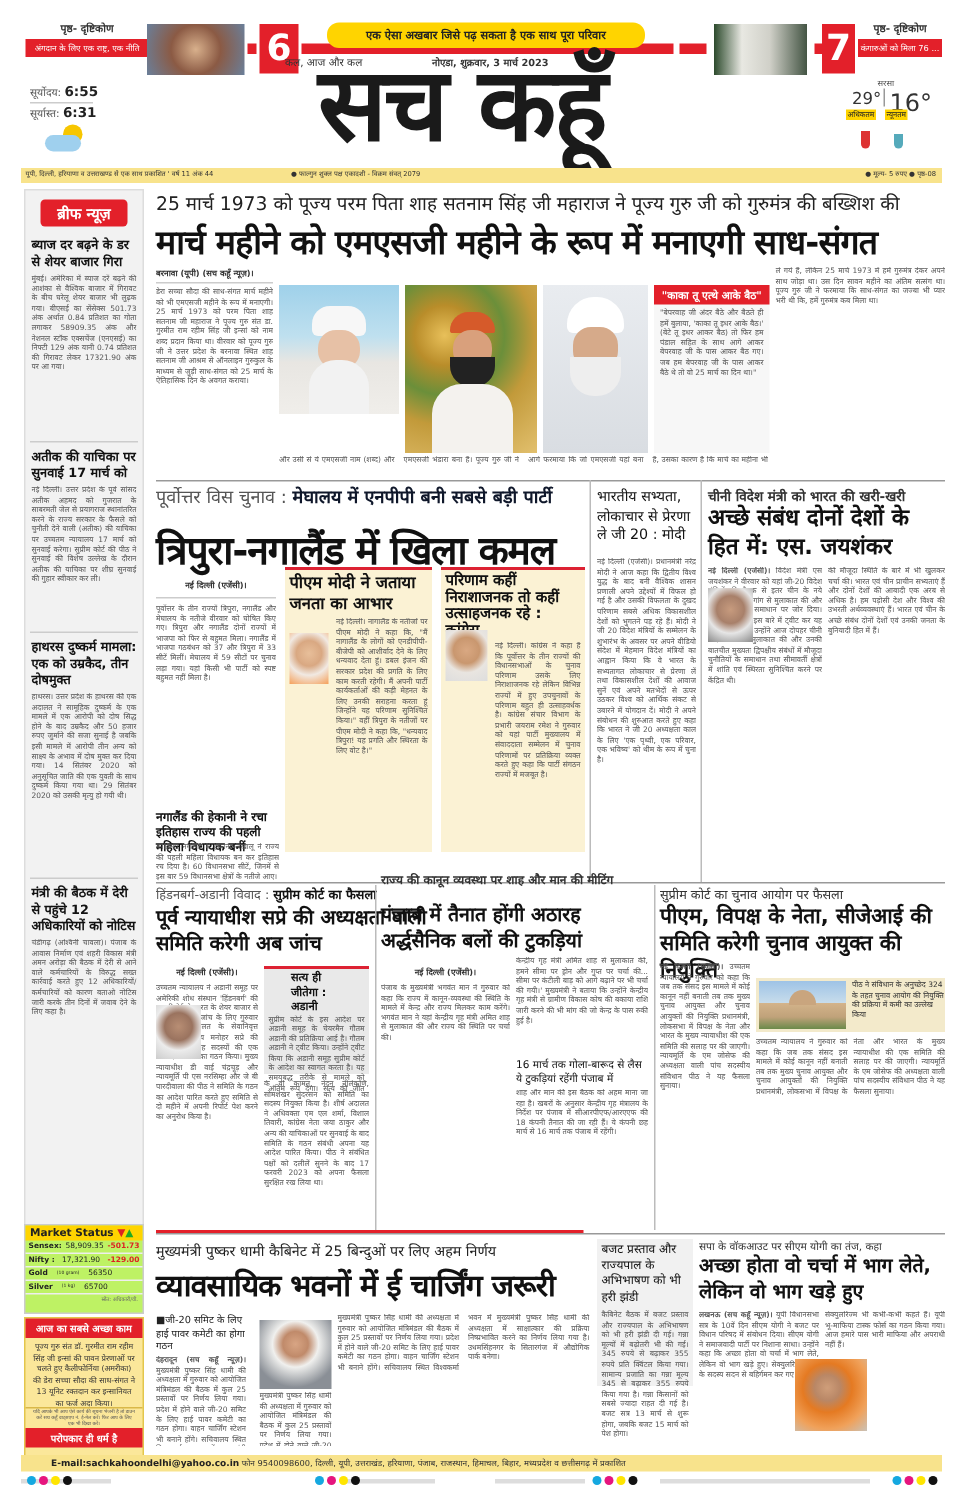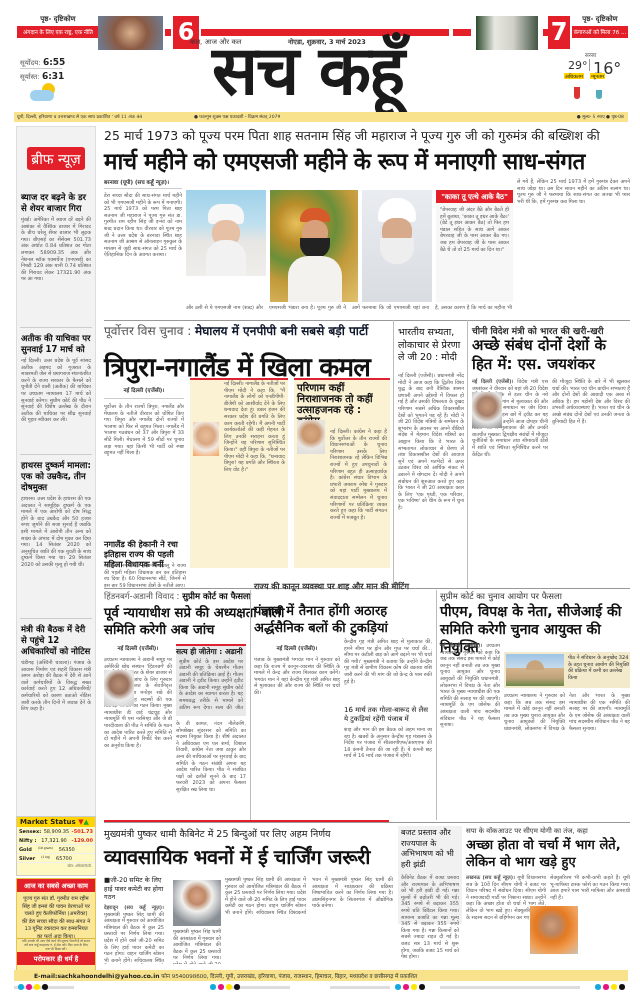--- a/index.html
+++ b/index.html
@@ -17,20 +17,21 @@
 <div class="abs" style="left:0;top:0;width:640px;height:103px">
 
   <div class="abs" style="left:17;top:14px;left:17px;width:82px;text-align:center">
     <div style="font-size:7px;font-weight:bold;color:#333">पृष्ठ- दृष्टिकोण</div>
     <div class="red" style="font-size:5.5px;padding:2px 1px;margin-top:3px;white-space:nowrap;overflow:hidden">अंगदान के लिए एक राष्ट्र, एक नीति</div>
   </div>
   <div class="abs" style="left:98px;top:16px;width:65px;height:34px;background:radial-gradient(circle at 50% 50%,#d8b08c 0,#8b5a44 45%,#6a7f9a 100%)"></div>
   <div class="abs red" style="left:165px;top:29px;width:6px;height:7px"></div>
   <div class="abs red" style="left:173px;top:16px;width:26px;height:33px;font-size:24px;font-weight:bold;text-align:center;line-height:33px">6</div>
   <div class="abs red" style="left:201px;top:29px;width:248px;height:7px"></div>
+  <div class="abs" style="left:218px;top:15px;width:212px;height:17px;background:#ffd400;border-radius:8px;font-size:7.5px;font-weight:bold;color:#222;text-align:center;line-height:17px">एक ऐसा अखबार जिसे पढ़ सकता है एक साथ पूरा परिवार</div>
 
   <div class="abs" style="left:190px;top:37px;font-size:7px;color:#333">कल, आज और कल</div>
   <div class="abs" style="left:288px;top:37px;font-size:6.5px;color:#333;font-weight:bold">नोएडा, शुक्रवार, 3 मार्च 2023</div>
 
   <div class="abs" style="left:165px;top:30px;width:285px;height:80px;font-family:'DejaVu Serif',serif;font-weight:bold;font-size:68px;line-height:80px;color:#1a1a1a;text-align:center;letter-spacing:-2px">सच कहूँ</div>
 
   <div class="abs" style="left:476px;top:16px;width:62px;height:34px;background:linear-gradient(90deg,#2c4a2c,#e8e8e2 30%,#d0d0c8 60%,#445544)"></div>
   <div class="abs red" style="left:453px;top:29px;width:18px;height:7px"></div>
   <div class="abs red" style="left:543px;top:29px;width:5px;height:7px"></div>
   <div class="abs red" style="left:548px;top:16px;width:22px;height:33px;font-size:24px;font-weight:bold;text-align:center;line-height:33px">7</div>
@@ -63,21 +64,21 @@
   <div class="abs" style="left:596px;top:82px;width:6px;height:17px;border-radius:3px;background:linear-gradient(#fff 45%,#5ab 45%)"></div>
 </div>
 
 <div class="abs yellowbar" style="left:14px;top:112px;width:614px;height:10px;font-size:4.5px;line-height:10px;color:#333">
   <span class="abs" style="left:3px">यूपी, दिल्ली, हरियाणा व उत्तराखण्ड से एक साथ प्रकाशित ' वर्ष 11 अंक 44</span>
   <span class="abs" style="left:180px">● फाल्गुन शुक्ल पक्ष एकादशी - विक्रम संवत् 2079</span>
   <span class="abs" style="right:4px">● मूल्य- 5 रुपए ● पृष्ठ-08</span>
 </div>
 
 <div class="abs side" style="left:16px;top:126px;width:80px;height:724px;border:1px solid #ddd">
-  <div class="red" style="margin:20px 10px;font-size:14px;font-weight:normal;text-align:center;padding:2px 0;border-radius:3px">ब्रीफ न्यूज़</div>
+  <div class="red" style="margin:6px 10px;font-size:10px;font-weight:bold;text-align:center;padding:2px 0;border-radius:3px">ब्रीफ न्यूज़</div>
   <div style="padding:2px 4px">
     <div class="hd" style="font-size:8.5px;line-height:11px">ब्याज दर बढ़ने के डर से शेयर बाजार गिरा</div>
     <div class="small" style="margin-top:2px;height:106px;overflow:hidden">मुंबई। अमेरिका में ब्याज दरें बढ़ने की आशंका से वैश्विक बाजार में गिरावट के बीच घरेलू शेयर बाजार भी लुढ़क गया। बीएसई का सेंसेक्स 501.73 अंक अर्थात 0.84 प्रतिशत का गोता लगाकर 58909.35 अंक और नेशनल स्टॉक एक्सचेंज (एनएसई) का निफ्टी 129 अंक यानी 0.74 प्रतिशत की गिरावट लेकर 17321.90 अंक पर आ गया।</div>
   </div>
   <div style="height:1px;background:#ccc;margin:3px 3px"></div>
   <div style="padding:2px 4px">
     <div class="hd" style="font-size:8.5px;line-height:11px">अतीक की याचिका पर सुनवाई 17 मार्च को</div>
     <div class="small" style="margin-top:2px;height:92px;overflow:hidden">नई दिल्ली। उत्तर प्रदेश के पूर्व सांसद अतीक अहमद को गुजरात के साबरमती जेल से प्रयागराज स्थानांतरित करने के राज्य सरकार के फैसले को चुनौती देने वाली (अतीक) की याचिका पर उच्चतम न्यायालय 17 मार्च को सुनवाई करेगा। सुप्रीम कोर्ट की पीठ ने सुनवाई की विशेष उल्लेख के दौरान अतीक की याचिका पर शीघ्र सुनवाई की गुहार स्वीकार कर ली।</div>
   </div>
   <div style="height:1px;background:#ccc;margin:3px 3px"></div>
@@ -85,21 +86,21 @@
     <div class="hd" style="font-size:8.5px;line-height:11px">हाथरस दुष्कर्म मामला: एक को उम्रकैद, तीन दोषमुक्त</div>
     <div class="small" style="margin-top:2px;height:118px;overflow:hidden">हाथरस। उत्तर प्रदेश के हाथरस की एक अदालत ने सामूहिक दुष्कर्म के एक मामले में एक आरोपी को दोष सिद्ध होने के बाद उम्रकैद और 50 हजार रुपए जुर्माने की सजा सुनाई है जबकि इसी मामले में आरोपी तीन अन्य को साक्ष्य के अभाव में दोष मुक्त कर दिया गया। 14 सितंबर 2020 को अनुसूचित जाति की एक युवती के साथ दुष्कर्म किया गया था। 29 सितंबर 2020 को उसकी मृत्यु हो गयी थी।</div>
   </div>
   <div style="height:1px;background:#ccc;margin:3px 3px"></div>
   <div style="padding:2px 4px">
     <div class="hd" style="font-size:8.5px;line-height:11px">मंत्री की बैठक में देरी से पहुंचे 12 अधिकारियों को नोटिस</div>
     <div class="small" style="margin-top:2px;height:130px;overflow:hidden">चंडीगढ़ (अश्विनी चावला)। पंजाब के आवास निर्माण एवं शहरी विकास मंत्री अमन अरोड़ा की बैठक में देरी से आने वाले कर्मचारियों के विरुद्ध सख्त कार्रवाई करते हुए 12 अधिकारियों/कर्मचारियों को कारण बताओ नोटिस जारी करके तीन दिनों में जवाब देने के लिए कहा है।</div>
   </div>
 </div>
 
-<div class="abs" style="left:16px;top:816px;width:80px;height:60px;background:#fef9c3;border:1px solid #ccc">
+<div class="abs" style="left:16px;top:816px;width:80px;height:60px;background:#bef264;border:1px solid #ccc">
   <div style="background:#ffd400;font-size:7px;font-weight:bold;padding:1px 3px;color:#222"><span>Market Status</span> <span style="color:#d22">▼</span><span style="color:#2a2">▲</span></div>
   <div style="font-size:5px;padding:1px 2px;display:flex;justify-content:space-between;border-bottom:1px solid #eee">
     <b>Sensex:</b>
       <span>58,909.35</span>
       <b style="color:#d22">-501.73</b>
   </div>
   <div style="font-size:5px;padding:1px 2px;display:flex;justify-content:space-between;border-bottom:1px solid #eee">
     <b>Nifty :</b>
       <span>17,321.90</span>
       <b style="color:#d22">-129.00</b>
@@ -165,20 +166,21 @@
   <b style="color:#0f172a">मेघालय में एनपीपी बनी सबसे बड़ी पार्टी</b>
 </div>
 <div class="abs hd" style="left:104px;top:348px;width:290px;font-size:26px;white-space:nowrap;letter-spacing:-0.8px">त्रिपुरा-नगालैंड में खिला कमल</div>
 
 <div class="abs" style="left:104px;top:378px;width:80px;height:160px">
   <div style="font-size:5.5px;font-weight:bold;text-align:center;color:#333;padding:8px 0 4px;border-bottom:1px solid #ccc">नई दिल्ली (एजेंसी)।</div>
   <div class="small" style="margin-top:4px;height:140px;overflow:hidden">पूर्वोत्तर के तीन राज्यों त्रिपुरा, नगालैंड और मेघालय के नतीजे वीरवार को घोषित किए गए। त्रिपुरा और नगालैंड दोनों राज्यों में भाजपा को फिर से बहुमत मिला। नगालैंड में भाजपा गठबंधन को 37 और त्रिपुरा में 33 सीटें मिलीं। मेघालय में 59 सीटों पर चुनाव लड़ा गया। यहां किसी भी पार्टी को स्पष्ट बहुमत नहीं मिला है।</div>
 </div>
 
 <div class="abs" style="left:190px;top:378px;width:98px;height:190px;background:#fbf2d4;border-top:2px solid #d23">
+  <div class="hd" style="font-size:11px;line-height:14px;padding:2px 3px;color:#111">पीएम मोदी ने जताया जनता का आभार</div>
   <div class="abs" style="left:3px;top:42px;width:26px;height:34px;background:radial-gradient(circle at 50% 40%,#e8bf9a 0,#d9a882 35%,#f1e9e2 60%,#f5a05a 100%)"></div>
   <div class="small" style="margin-left:31px;padding:0 3px;height:130px;overflow:hidden">नई दिल्ली। नागालैंड के नतीजों पर पीएम मोदी ने कहा कि, "मैं नागालैंड के लोगों को एनडीपीपी-बीजेपी को आशीर्वाद देने के लिए धन्यवाद देता हूं। डबल इंजन की सरकार प्रदेश की प्रगति के लिए काम करती रहेगी। मैं अपनी पार्टी कार्यकर्ताओं की कड़ी मेहनत के लिए उनकी सराहना करता हूं जिन्होंने यह परिणाम सुनिश्चित किया।" वहीं त्रिपुरा के नतीजों पर पीएम मोदी ने कहा कि, "धन्यवाद त्रिपुरा! यह प्रगति और स्थिरता के लिए वोट है।"</div>
 </div>
 
 <div class="abs" style="left:294px;top:378px;width:96px;height:190px;background:#fbf2d4;border-top:2px solid #d23">
   <div class="hd" style="font-size:10px;line-height:11px;padding:2px 3px;color:#111">परिणाम कहीं निराशाजनक तो कहीं उत्साहजनक रहे : कांग्रेस</div>
   <div class="abs" style="left:3px;top:40px;width:28px;height:34px;background:radial-gradient(circle at 50% 40%,#d9a882 0,#c9976f 35%,#e9e5e0 60%,#ddd 100%)"></div>
   <div class="small" style="margin-left:33px;padding:0 3px;height:130px;overflow:hidden">नई दिल्ली। कांग्रेस ने कहा है कि पूर्वोत्तर के तीन राज्यों की विधानसभाओं के चुनाव परिणाम उसके लिए निराशाजनक रहे लेकिन विभिन्न राज्यों में हुए उपचुनावों के परिणाम बहुत ही उत्साहवर्धक है। कांग्रेस संचार विभाग के प्रभारी जयराम रमेश ने गुरुवार को यहां पार्टी मुख्यालय में संवाददाता सम्मेलन में चुनाव परिणामों पर प्रतिक्रिया व्यक्त करते हुए कहा कि पार्टी संगठन राज्यों में मजबूत है।</div>
 </div>
 
@@ -204,21 +206,21 @@
   <span style="color:#555">हिंडनबर्ग-अडानी विवाद :</span>
   <b style="color:#111">सुप्रीम कोर्ट का फैसला</b>
 </div>
 <div class="abs hd" style="left:104px;top:604px;width:212px;font-size:13.2px;line-height:17px">पूर्व न्यायाधीश सप्रे की अध्यक्षता वाली समिति करेगी अब जांच</div>
 <div class="abs" style="left:104px;top:642px;width:68px;font-size:5.5px;font-weight:bold;color:#333;text-align:center;padding:2px 0">नई दिल्ली (एजेंसी)।</div>
 <div class="abs" style="left:104px;top:656px;width:68px;height:164px;overflow:hidden">
   <div class="abs" style="left:0;top:14px;width:30px;height:36px;background:radial-gradient(circle at 50% 40%,#b88e74 0,#9a735f 35%,#ececec 60%,#ccc 100%)"></div>
   <div class="small">उच्चतम न्यायालय ने अडानी समूह पर अमेरिकी शोध संस्थान 'हिंडनबर्ग' की एक रिपोर्ट से भारत के शेयर बाजार से जुड़े विवाद की जांच के लिए गुरुवार को शीर्ष अदालत के सेवानिवृत्त न्यायाधीश अभय मनोहर सप्रे की अध्यक्षता में छह सदस्यों की एक विशेषज्ञ समिति का गठन किया। मुख्य न्यायाधीश डी वाई चंद्रचूड़ और न्यायमूर्ति पी एस नरसिम्हा और जे बी पारदीवाला की पीठ ने समिति के गठन का आदेश पारित करते हुए समिति से दो महीने में अपनी रिपोर्ट पेश करने का अनुरोध किया है।</div>
 </div>
 <div class="abs" style="left:176px;top:644px;width:70px;height:72px;background:#e9e9e9;border-top:2px solid #d23">
-  <div class="hd" style="font-size:7.5px;line-height:9.5px;padding:1px 0;color:#111">सत्य ही जीतेगा : अडानी</div>
+  <div class="hd" style="font-size:7.5px;line-height:9.5px;padding:1px 18px;color:#111">सत्य ही जीतेगा : अडानी</div>
   <div class="small" style="padding:0 3px;height:52px;overflow:hidden">सुप्रीम कोर्ट के इस आदेश पर अडानी समूह के चेयरमैन गौतम अडानी की प्रतिक्रिया आई है। गौतम अडानी ने ट्वीट किया। उन्होंने ट्वीट किया कि अडानी समूह सुप्रीम कोर्ट के आदेश का स्वागत करता है। यह समयबद्ध तरीके से मामले को अंतिम रूप देगा। सत्य की जीत होगी।</div>
 </div>
 <div class="abs small" style="left:176px;top:720px;width:70px;height:100px;overflow:hidden">के वी कामत, नंदन नीलेकणि, सोमशेखर सुंदरसन को समिति का सदस्य नियुक्त किया है। शीर्ष अदालत ने अधिवक्ता एम एल शर्मा, विशाल तिवारी, कांग्रेस नेता जया ठाकुर और अन्य की याचिकाओं पर सुनवाई के बाद समिति के गठन संबंधी अपना यह आदेश पारित किया। पीठ ने संबंधित पक्षों को दलीलें सुनने के बाद 17 फरवरी 2023 को अपना फैसला सुरक्षित रख लिया था।</div>
 
 <div class="abs" style="left:250px;top:590px;width:1px;height:230px;background:#bbb"></div>
 <div class="abs" style="left:254px;top:580px;width:176px;font-size:8px;font-weight:bold;color:#333;white-space:nowrap">राज्य की कानून व्यवस्था पर शाह और मान की मीटिंग</div>
 <div class="abs hd" style="left:254px;top:602px;width:176px;font-size:13px;line-height:17px">पंजाब में तैनात होंगी अठारह अर्द्धसैनिक बलों की टुकड़ियां</div>
 <div class="abs" style="left:254px;top:642px;width:86px;font-size:5.5px;font-weight:bold;color:#333;text-align:center;padding:2px 0">नई दिल्ली (एजेंसी)।</div>
 <div class="abs small" style="left:254px;top:656px;width:86px;height:164px;overflow:hidden">पंजाब के मुख्यमंत्री भगवंत मान ने गुरुवार को कहा कि राज्य में कानून-व्यवस्था की स्थिति के मामले में केन्द्र और राज्य मिलकर काम करेंगे। भगवंत मान ने यहां केन्द्रीय गृह मंत्री अमित शाह से मुलाकात की और राज्य की स्थिति पर चर्चा की।</div>
 <div class="abs small" style="left:344px;top:638px;width:88px;height:66px;overflow:hidden">केन्द्रीय गृह मंत्री अमित शाह से मुलाकात की, हमने सीमा पर ड्रोन और गुप्त पर चर्चा की... सीमा पर कंटीली बाड़ को आगे बढ़ाने पर भी चर्चा की गयी।' मुख्यमंत्री ने बताया कि उन्होंने केन्द्रीय गृह मंत्री से ग्रामीण विकास कोष की बकाया राशि जारी करने की भी मांग की जो केन्द्र के पास रुकी हुई है।</div>

